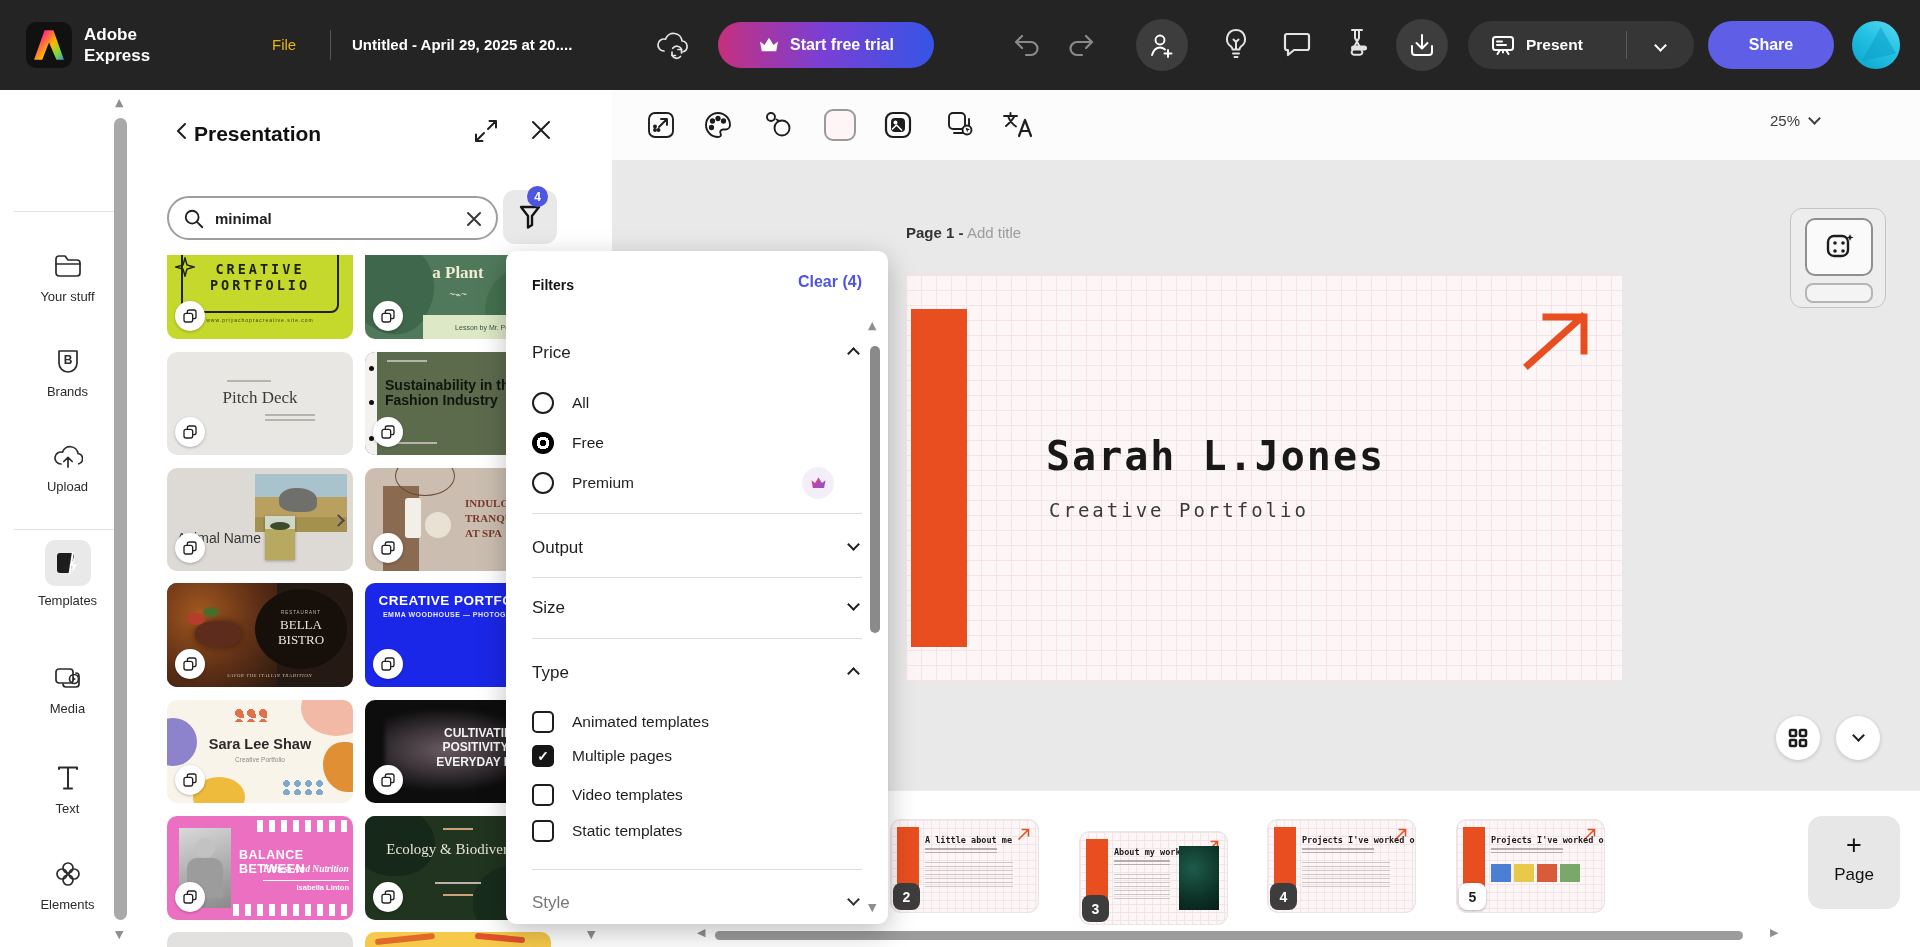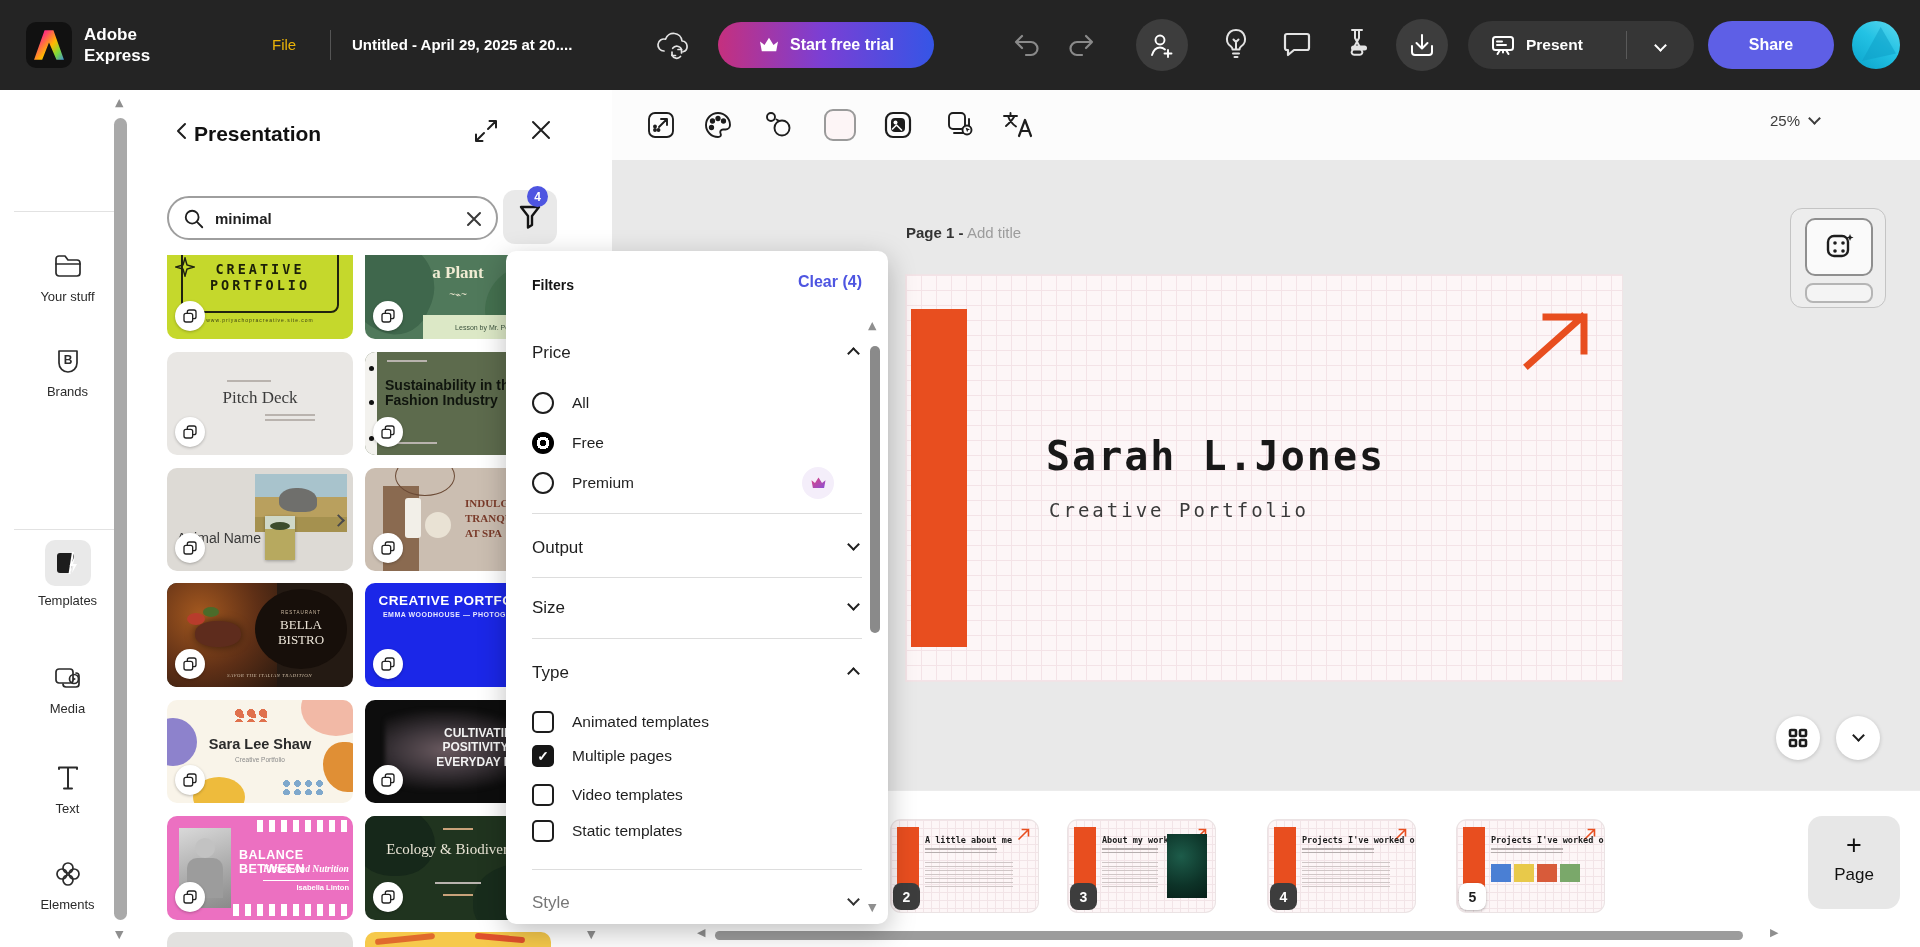--- a/index.html
+++ b/index.html
@@ -206,20 +206,29 @@
     </div>
     <div class="nav-item" style="top:255px;">
       <div class="nicon">
           <svg width="26" height="28" viewBox="0 0 26 28">
             <path d="M4 4 h18 v12 a9 9 0 0 1-9 9 9 9 0 0 1-9-9 Z"></path>
             <text x="13" y="17" text-anchor="middle" font-size="12" font-weight="bold" stroke="none" fill="#2b2b2b" font-family="Liberation Sans, sans-serif">B</text>
           </svg>
         </div>
       <div class="nlabel">Brands</div>
     </div>
+    <div class="nav-item" style="top:350px;">
+      <div class="nicon">
+          <svg width="30" height="26" viewBox="0 0 30 26">
+            <path d="M8 21 a6 6 0 1 1 1.5-11.8 A8 8 0 0 1 25 10.5 a5.3 5.3 0 0 1 .8 10.3"></path>
+            <path d="M15 24 v-9 M10.8 18.5 L15 14.3 l4.2 4.2"></path>
+          </svg>
+        </div>
+      <div class="nlabel">Upload</div>
+    </div>
     <div class="side-divider" style="top:439px;"></div>
     <div class="nav-item" style="top:450px;">
       <div class="iconbox">
         <svg width="26" height="26" viewBox="0 0 26 26">
             <path d="M5 3 h11 a3 3 0 0 1 3 3 l-4 17 H5 a3 3 0 0 1-3-3 V6 a3 3 0 0 1 3-3 Z" fill="#1d1d1d" stroke="none"></path>
             <path d="M13 6 l-2 7 h4 l-5 9 1.5-7 h-4 Z" fill="#fff" stroke="none" transform="translate(7,1)"></path>
             <path d="M18 2 l-3.5 22" stroke="#fff" stroke-width="2"></path>
           </svg>
       </div>
       <div class="nlabel" style="font-weight:400;">Templates</div>
@@ -588,21 +597,21 @@
       <div class="obar"></div>
       <svg class="parrow" width="15" height="15" viewBox="0 0 24 24">
           <path d="M4 20 L20 4 M9 4 H20 V15" stroke="#e84e1f" stroke-width="2.5" fill="none"></path>
         </svg>
       <div class="ptitle">A little about me</div>
       <div class="psub"></div>
       <div class="pbody"></div>
       <div class="pnum">2</div>
     </div>
 
-    <div class="pthumb grid-mini" style="left:456px;">
+    <div class="pthumb grid-mini" style="left:468px;margin-top:12px;">
       <div class="obar"></div>
       <svg class="parrow" width="15" height="15" viewBox="0 0 24 24">
           <path d="M4 20 L20 4 M9 4 H20 V15" stroke="#e84e1f" stroke-width="2.5" fill="none"></path>
         </svg>
       <div class="ptitle">About my work</div>
       <div class="psub" style="width:56px;"></div>
       <div class="pbody" style="width:56px;"></div>
       <div class="abs" style="right:8px; top:14px; width:40px; height:64px; background:radial-gradient(circle at 35% 35%, #1d5c4a 0%, #0d3328 60%, #071f18 100%);"></div>
       <div class="pnum">3</div>
     </div>

